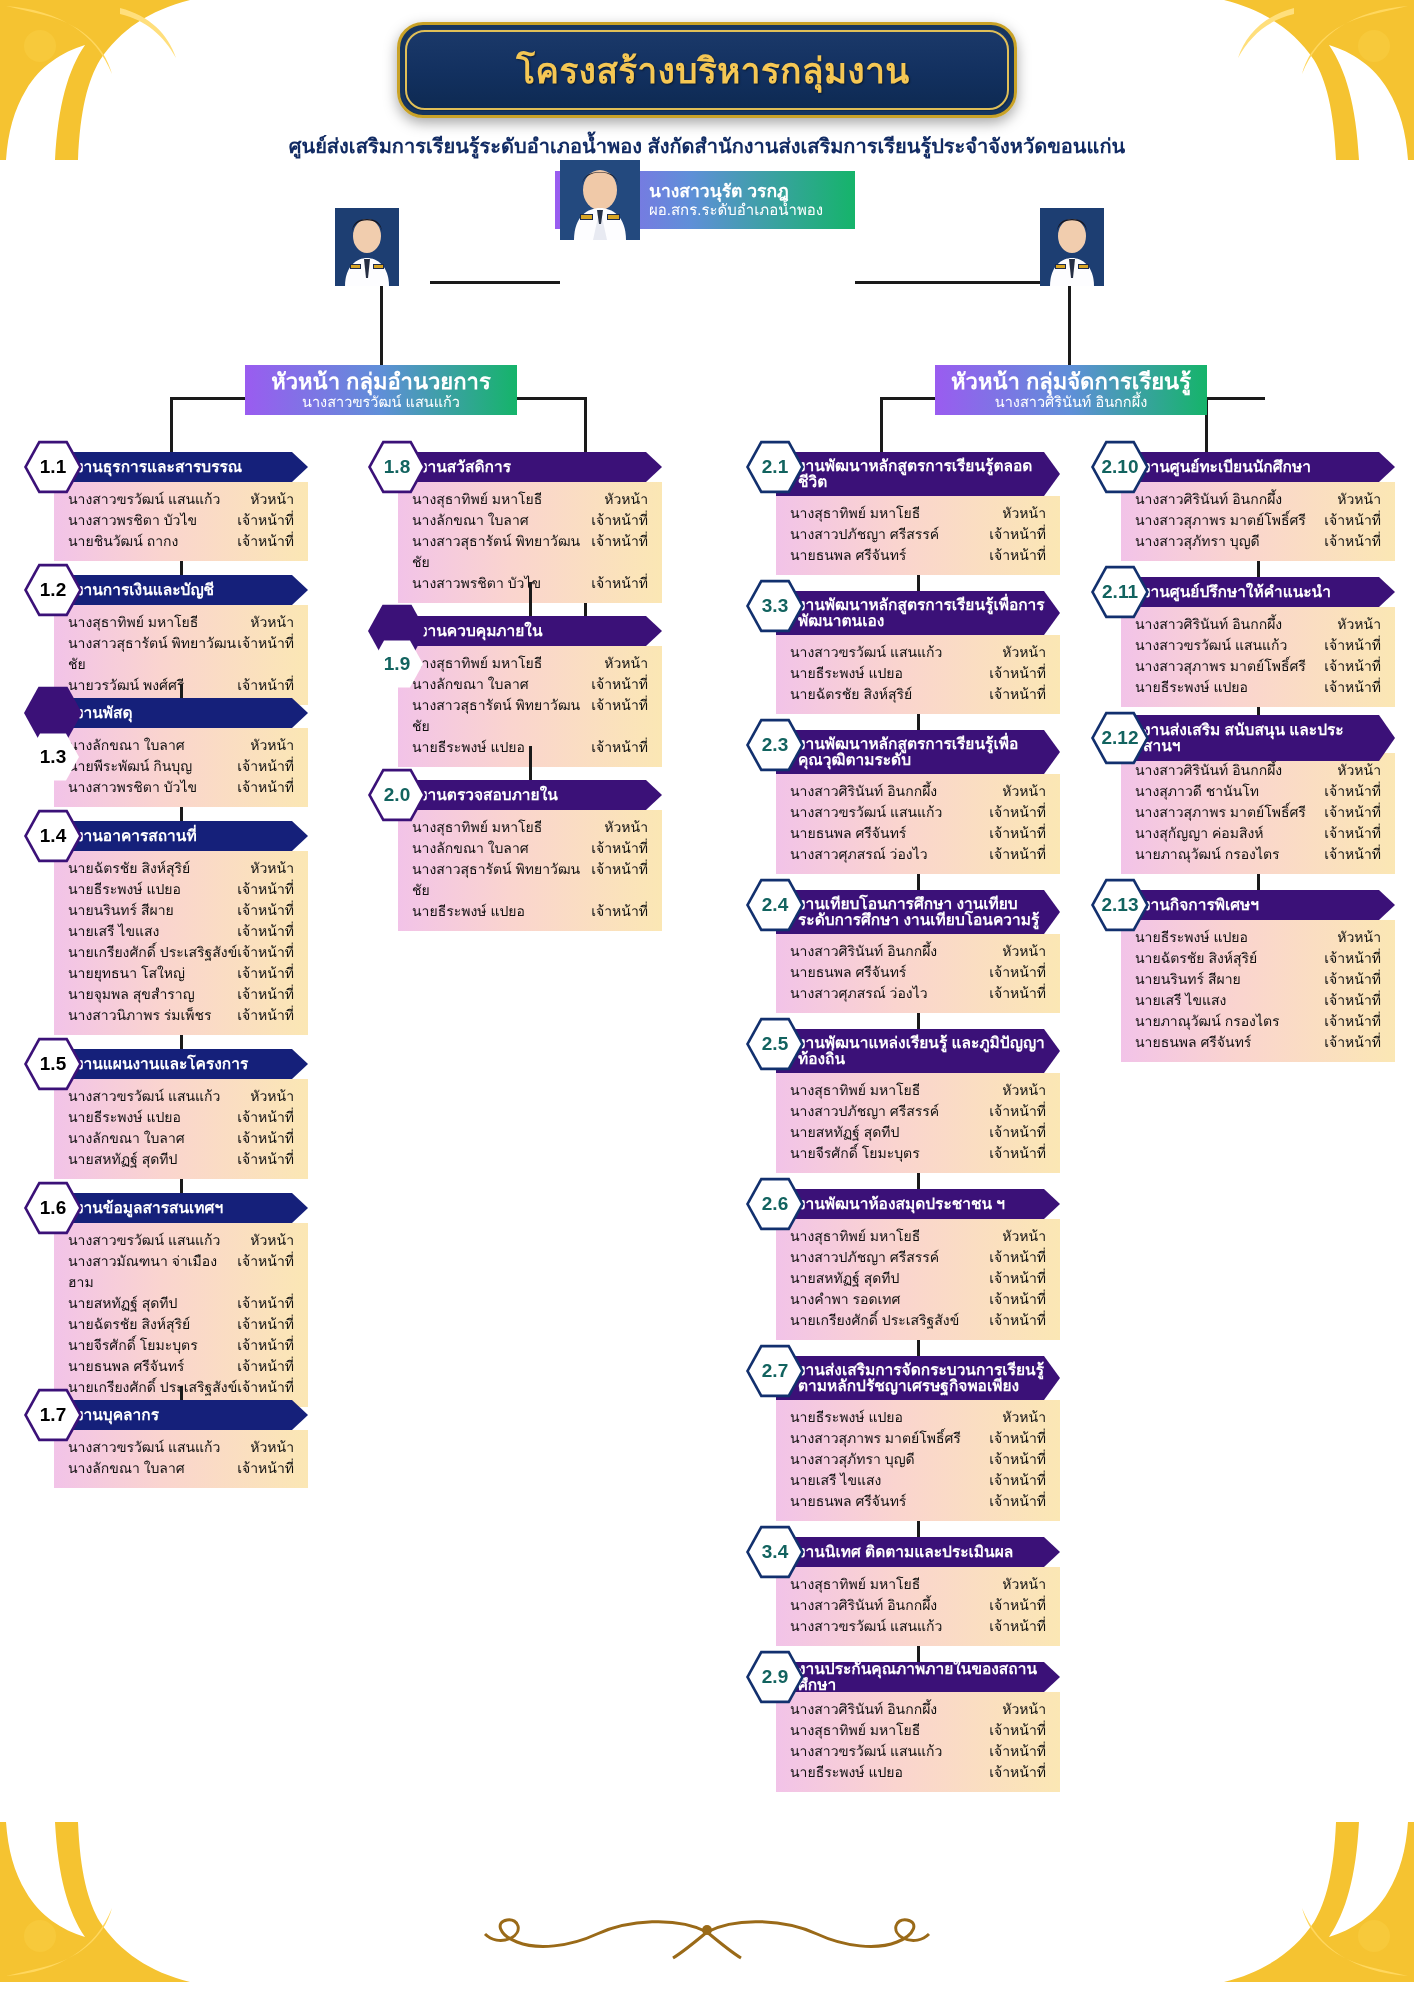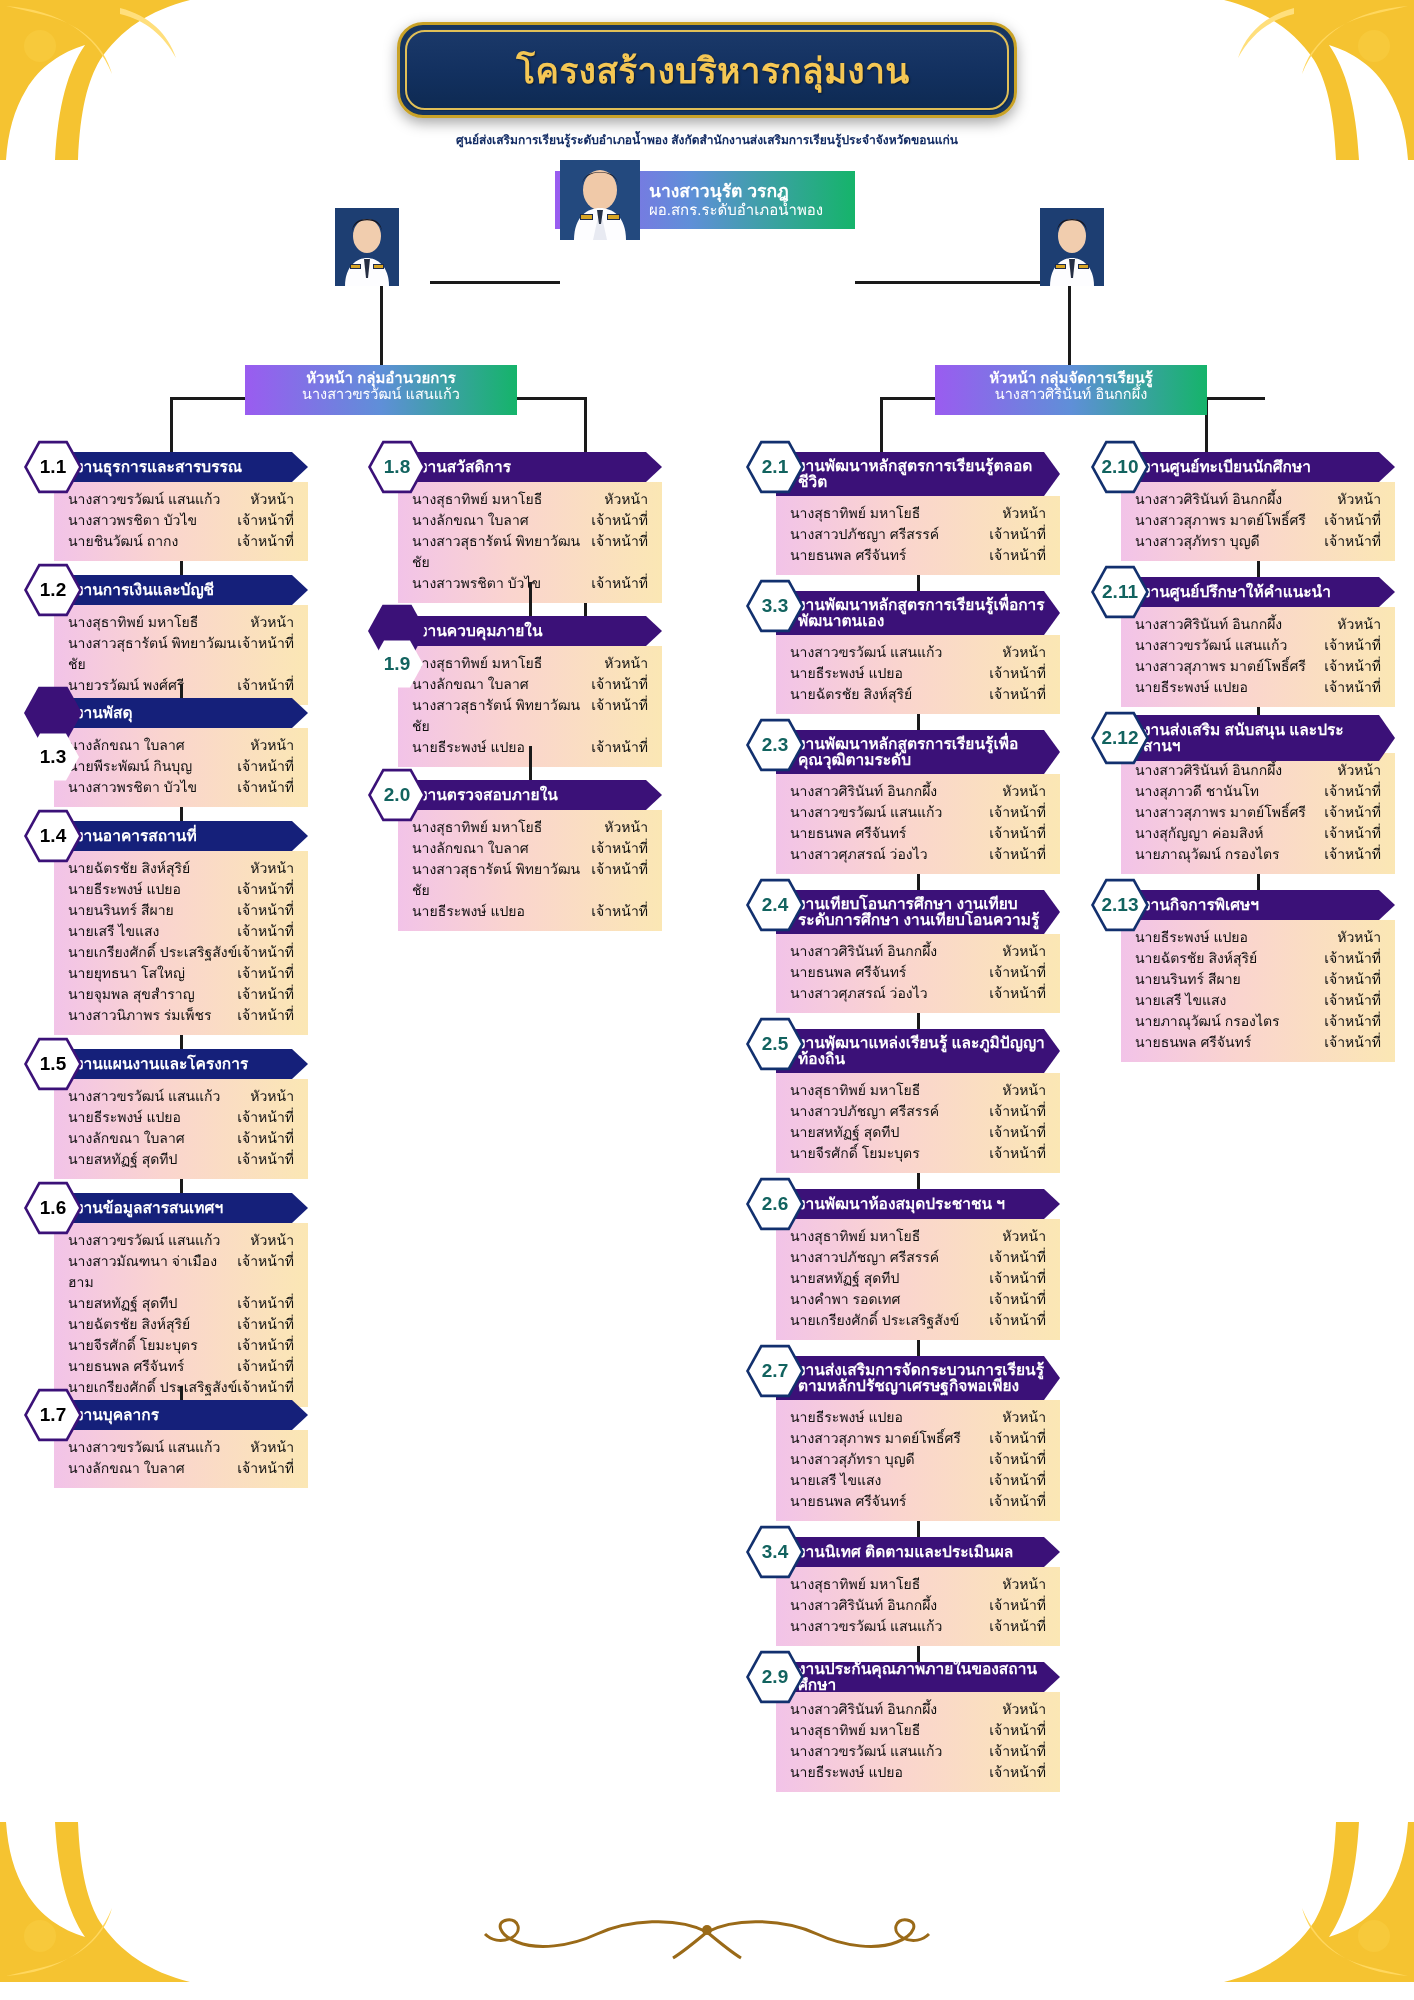--- a/index.html
+++ b/index.html
@@ -39,21 +39,21 @@
   .title-plate::before{
     content:""; position:absolute; inset:5px; border:2px solid #e0bf57;
     border-radius:20px; pointer-events:none;
   }
   .title-text {
     color:#f5c754; font-size:35px; font-weight:bold; letter-spacing:.5px;
     text-shadow:1px 1px 2px rgba(0,0,0,.5);
   }
   .subtitle {
     position:absolute; top:130px; width:100%; text-align:center;
-    color:#122b63; font-size:12px; font-weight:bold;
+    color:#122b63; font-size:20px; font-weight:bold;
   }
 
   
   .dir-box {
     position:absolute; left:555px; top:171px;
     width:300px; height:58px;
     background:linear-gradient(90deg,#9a5cf0 0%,#5f8fd8 45%,#15b46a 100%);
     display:flex; align-items:center;
   }
   .dir-photo {
@@ -69,21 +69,21 @@
   .sp-right { left:1040px; top:208px; }
 
   
   .head-box {
     position:absolute; width:272px; height:50px; color:#fff;
     background:linear-gradient(90deg,#9a5cf0 0%,#5f8fd8 50%,#15b46a 100%);
     text-align:center; padding-top:4px;
   }
   .hb-left  { left:245px; top:365px; }
   .hb-right { left:935px; top:365px; }
-  .head-title { font-size:15px; font-weight:bold; line-height:1.15; }
+  .head-title { font-size:22px; font-weight:bold; line-height:1.15; }
   .head-sub   { font-size:14.5px; line-height:1.15; }
 
   
   .ln { position:absolute; background:#1a1a1a; }
 
   
   .card { position:absolute; }
   .card-hdr {
     position:relative; height:30px; display:flex; align-items:center;
   }

